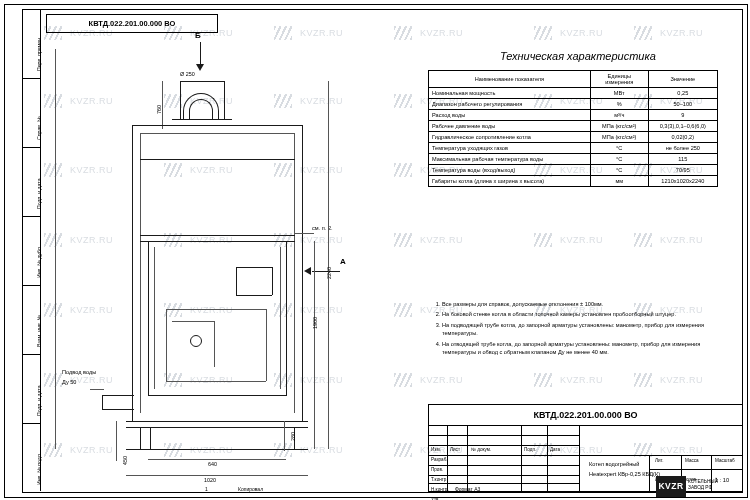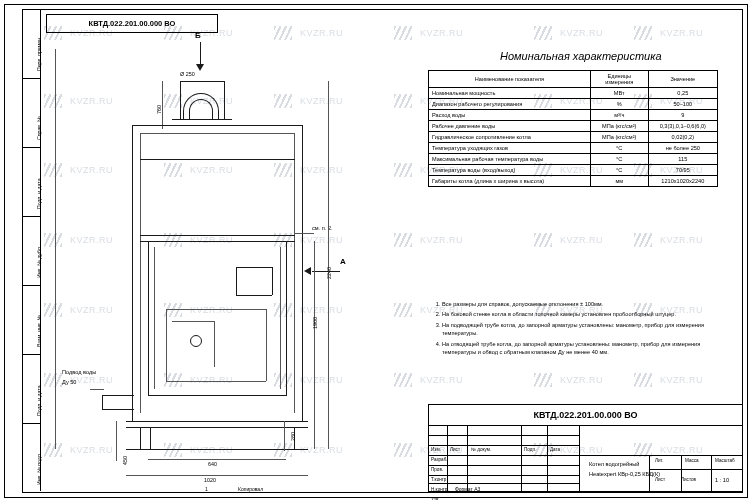--- a/index.html
+++ b/index.html
@@ -250,21 +250,21 @@
     <div class="ln lnv thin" style="left:76px;top:412px;height:40px;"></div>
     <div class="rotdim" style="left:250px;top:432px;">280</div>
     <div class="ln lnv thin" style="left:244px;top:412px;height:30px;"></div>
 
     <div class="ln lnh thin" style="left:108px;top:450px;width:138px;"></div>
     <div class="dim" style="left:168px;top:452px;">640</div>
     <div class="ln lnh thin" style="left:86px;top:466px;width:182px;"></div>
     <div class="dim" style="left:164px;top:468px;">1020</div>
   </div>
 
-  <div class="secthead" style="left:500px;top:50px;font-size:11px;">Номинальная характеристика</div>
+  <div class="secthead" style="left:500px;top:50px;font-size:11px;">Техническая характеристика</div>
   <div class="tc">
     <table>
       <thead>
           <tr id="spec-head">
             <th style="width: 56%;">Наименование показателя</th>
             <th style="width: 20%;">Единицы измерения</th>
             <th>Значение</th>
           </tr>
         </thead>
       <tbody id="spec-body">
@@ -366,18 +366,25 @@
           <div class="cellt" style="left: 226px; top: 33px;">Лит.</div>
           <div class="cellt" style="left: 256px; top: 33px;">Масса</div>
           <div class="cellt" style="left: 286px; top: 33px;">Масштаб</div>
           <div class="cellt" style="left: 286px; top: 52px; font-size: 5.6px;">1 : 10</div>
           <div class="cellt" style="left: 226px; top: 52px;">Лист</div>
           <div class="cellt" style="left: 252px; top: 52px;">Листов</div>
         </div>
     </div>
   </div>
 
+  <div class="logo">
+    <div class="logobox">KVZR</div>
+    <div class="logotxt">
+      <div>КОТЕЛЬНЫЙ</div>
+      <div>ЗАВОД РФ</div>
+    </div>
+  </div>
 
   <div class="footer" style="left:238px;top:486px;">Копировал</div>
   <div class="footer" style="left:455px;top:486px;">Формат А3</div>
   <div class="footer" style="left:205px;top:486px;">1</div>
 
 </div>
 
 </body></html>

